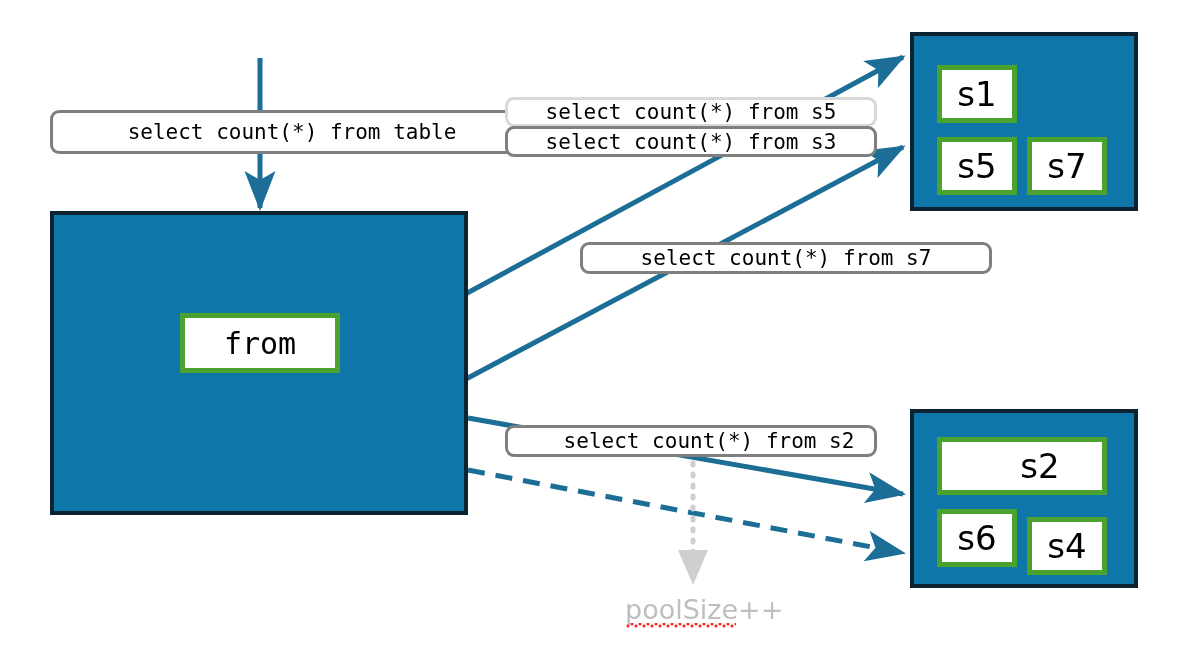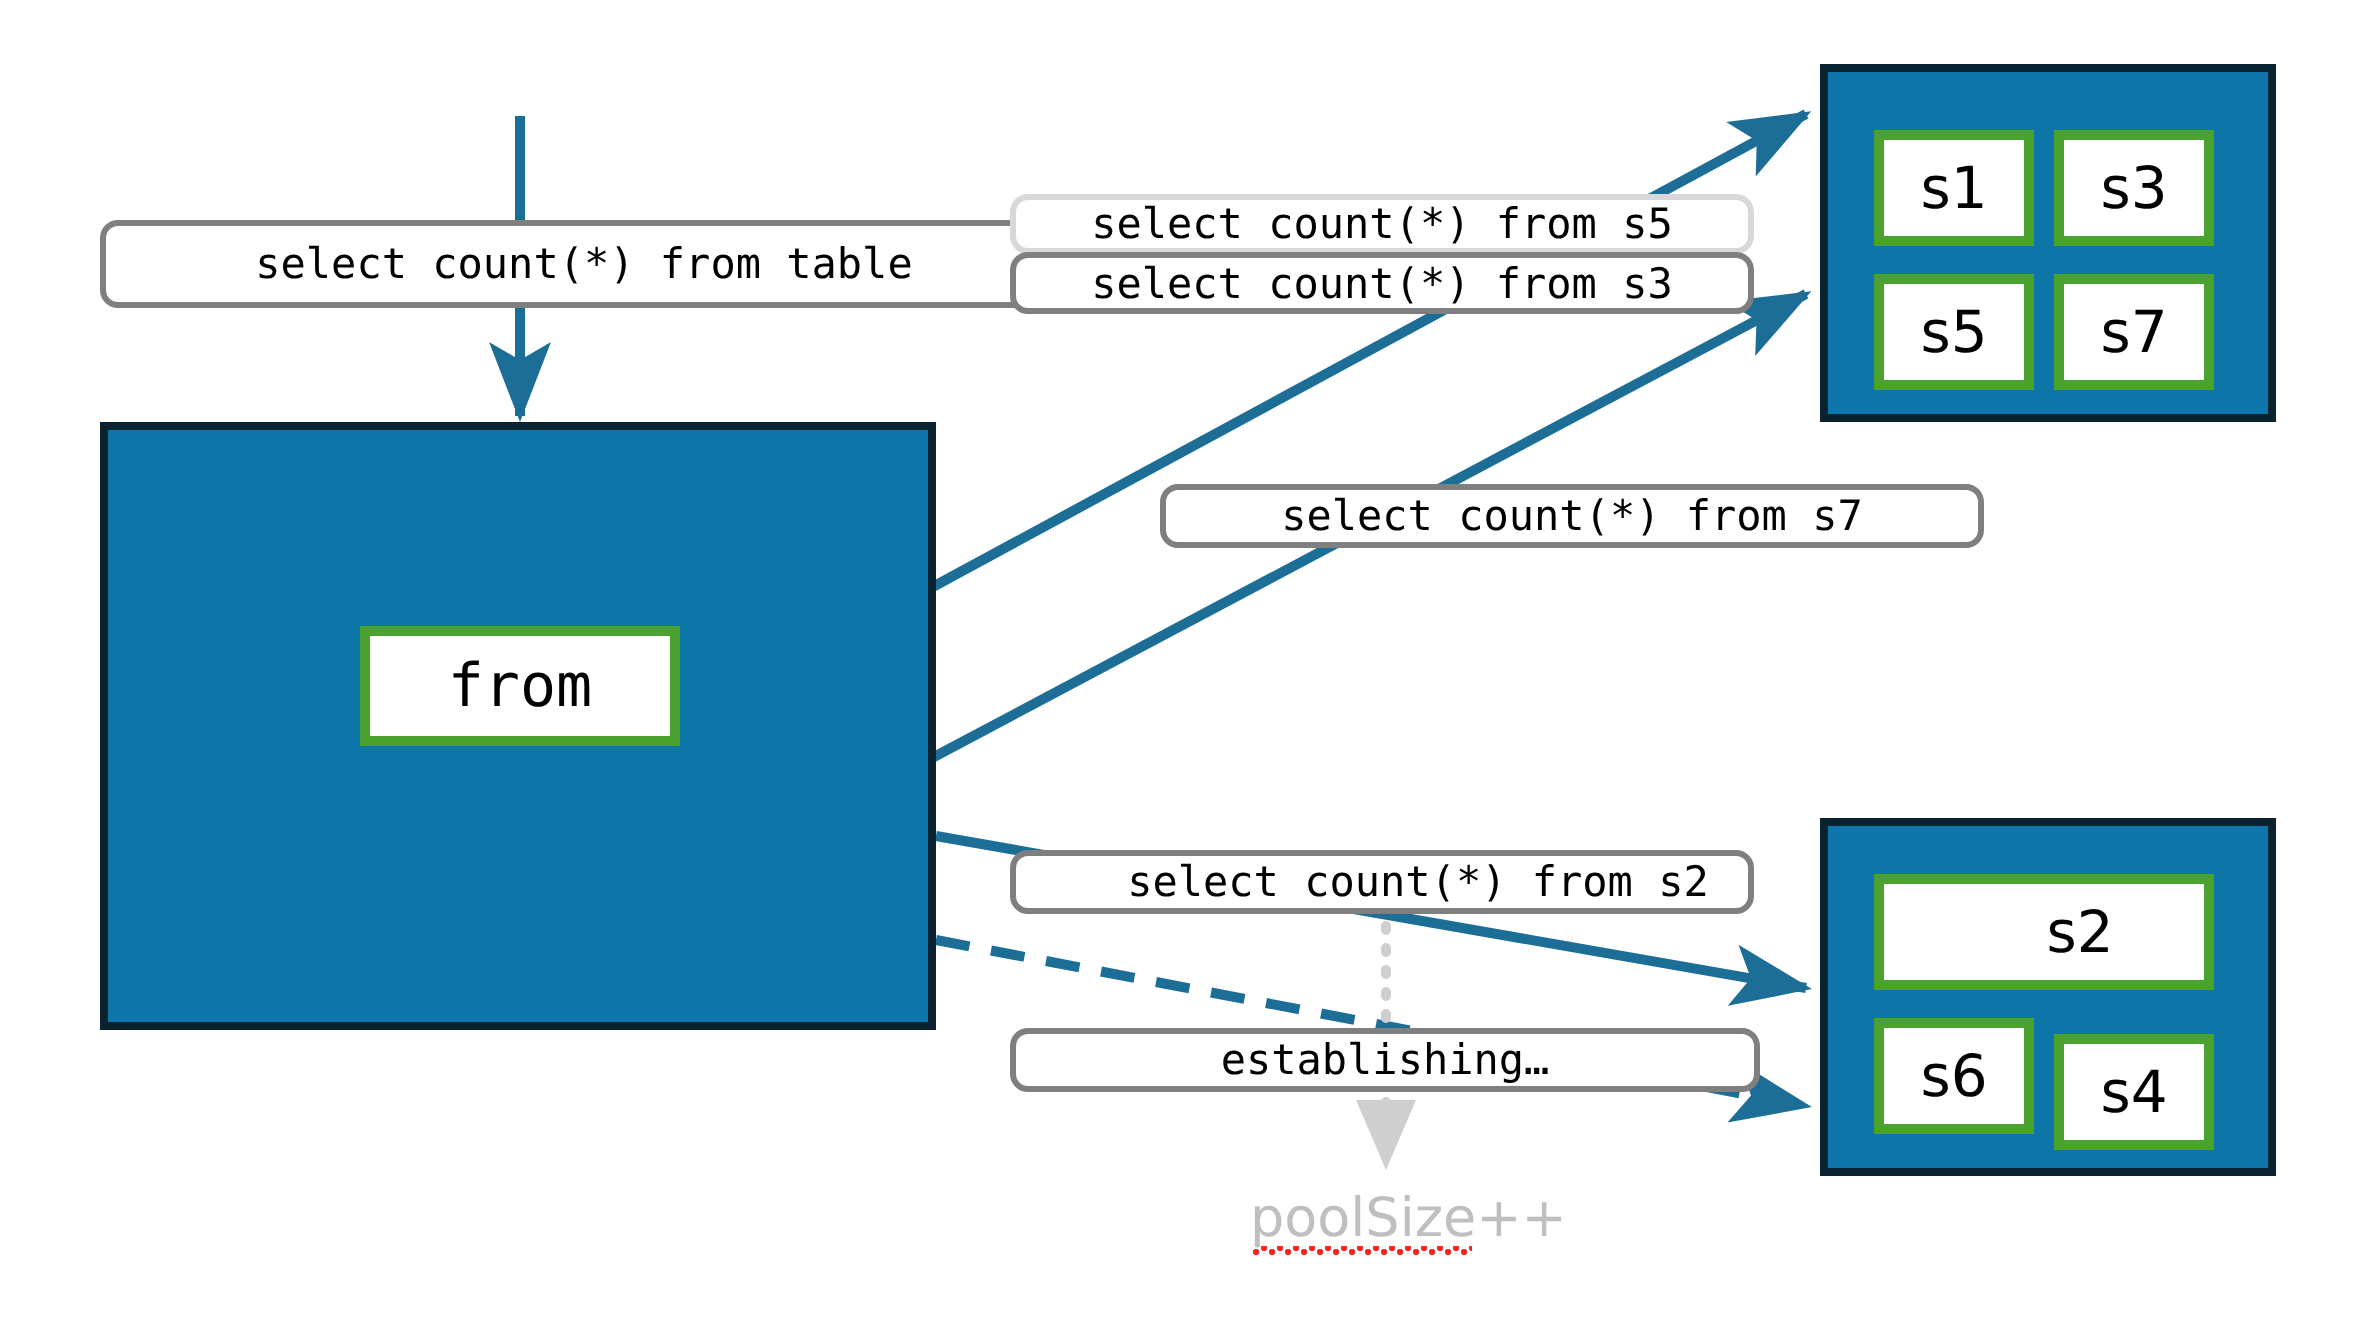--- a/index.html
+++ b/index.html
@@ -44,21 +44,21 @@
     justify-content: center;
     color: #000000;
   }
   .node-box.mono {
     font-family: "DejaVu Sans Mono", "Liberation Mono", monospace;
     font-size: 30px;
     letter-spacing: 0px;
   }
   .node-box.sans {
     font-family: "DejaVu Sans", "Liberation Sans", sans-serif;
-    font-size: 29px;
+    font-size: 34px;
   }
 
   
   .pill {
     position: absolute;
     background: #ffffff;
     border: 3px solid #7f7f7f;
     border-radius: 9px;
     box-sizing: border-box;
     display: flex;
@@ -121,23 +121,20 @@
 
   <div class="teal-box" style="left:50px; top:211px; width:418px; height:304px;"></div>
   <div class="node-box mono" style="left:180px; top:313px; width:160px; height:60px;">
     <span>from</span>
   </div>
 
   <div class="teal-box" style="left:910px; top:32px; width:228px; height:179px;"></div>
   <div class="node-box sans" style="left:937px; top:65px; width:80px; height:58px;">
     <span>s1</span>
   </div>
-  <div class="node-box sans" style="left:1027px; top:65px; width:80px; height:58px;">
-    <span>s3</span>
-  </div>
   <div class="node-box sans" style="left:937px; top:137px; width:80px; height:58px;">
     <span>s5</span>
   </div>
   <div class="node-box sans" style="left:1027px; top:137px; width:80px; height:58px;">
     <span>s7</span>
   </div>
 
   <div class="teal-box" style="left:910px; top:409px; width:228px; height:179px;"></div>
   <div class="node-box sans" style="left:937px; top:437px; width:170px; height:58px;padding-left:36px;">
     <span>s2</span>
@@ -162,22 +159,19 @@
   </div>
 
   <div class="pill" style="left:580px; top:242px; width:412px; height:32px;">
     <span>select count(*) from s7</span>
   </div>
 
   <div class="pill" style="left:505px; top:425px; width:372px; height:32px;padding-left:36px;">
     <span>select count(*) from s2</span>
   </div>
 
-  <div class="pill" style="left:505px; top:514px; width:375px; height:32px;">
-    <span>establishing…</span>
-  </div>
 
   <div class="ghost-text" style="left:625px; top:594px;">
     <span>poolSize++</span>
   </div>
   <div class="squiggle" style="left:626px; top:623px; width:110px;"></div>
 
 </div>
 
 </body></html>

